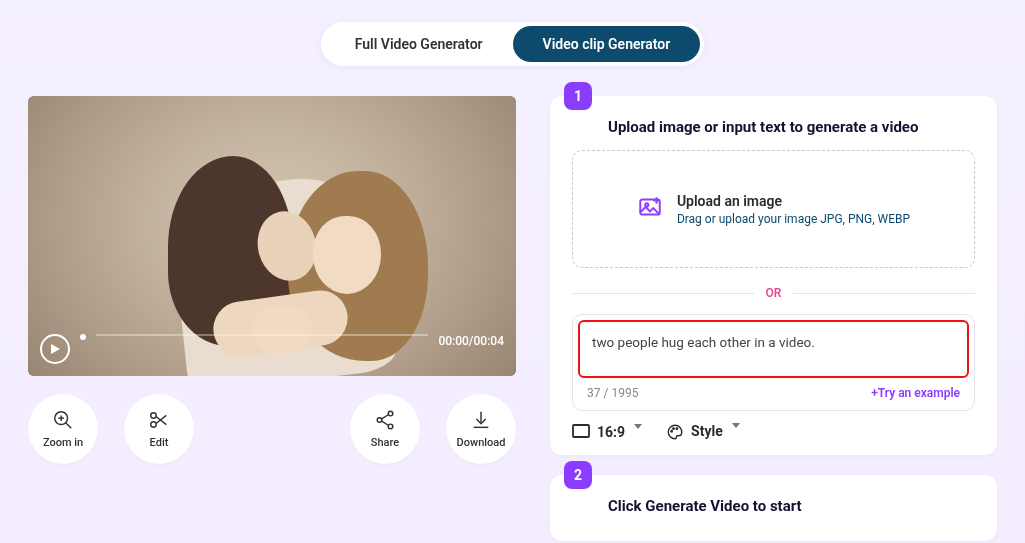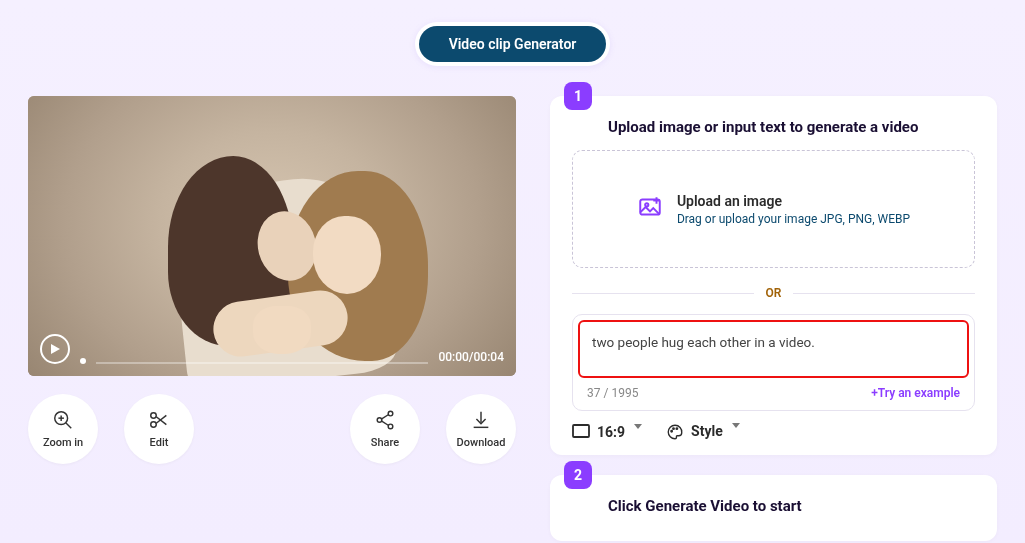--- a/index.html
+++ b/index.html
@@ -100,21 +100,21 @@
   }
   .hand{
     position:absolute;
     left:225px; top:210px;
     width:58px; height:48px;
     background:#f1dac1;
     border-radius:40% 40% 45% 45%;
   }
   .play-bar{
     position:absolute; bottom:12px; left:12px; right:12px;
-    display:flex; align-items:flex-end; gap:10px;
+    display:flex; align-items:flex-start; gap:10px;
   }
   .play-btn{
     width:30px; height:30px;
     border-radius:50%;
     border:2px solid #fff;
     display:flex; align-items:center; justify-content:center;
     cursor:pointer;
   }
   .play-btn svg{ fill:#fff; }
   .dot{ width:6px; height:6px; background:#fff; border-radius:50%; }
@@ -163,21 +163,21 @@
     display:flex; align-items:center; justify-content:center;
     gap:14px;
     cursor:pointer;
   }
   .upload-icon svg{ stroke:#8b3dff; fill:none; stroke-width:1.8; }
   .upload-title{ font-size:14px; font-weight:600; color:#2b2b2b; }
   .upload-sub{ font-size:12px; color:#0c4a6e; margin-top:3px; }
   .or-row{
     display:flex; align-items:center; gap:12px;
     margin:18px 0 14px;
-    color:#a16207; font-size:12px; font-weight:600;
+    color:#ec4899; font-size:12px; font-weight:600;
   }
   .or-row::before, .or-row::after{
     content:""; flex:1; height:1px; background:#e6e2ef;
   }
   .prompt-box{
     border:1px solid #e6e2ef;
     border-radius:10px;
     padding:0;
     position:relative;
   }
@@ -206,20 +206,21 @@
   .opt svg{ stroke:#2b2b2b; fill:none; stroke-width:1.8; }
   .caret{ width:0; height:0; border-left:4px solid transparent; border-right:4px solid transparent; border-top:5px solid #777; margin-left:2px; }
   .panel.step2{ margin-top:20px; padding-bottom:24px; }
   .panel.step2 .panel-title{ margin-bottom:2px; }
 </style>
 </head>
 <body>
 
 <div class="toggle-container">
   <div class="toggle">
+    <div class="toggle-btn">Full Video Generator</div>
     <div class="toggle-btn active">Video clip Generator</div>
   </div>
 </div>
 
 <div class="main">
 
   <div class="left">
     <div class="video-frame">
       <div class="scene">
         <div class="person left-p"></div>

